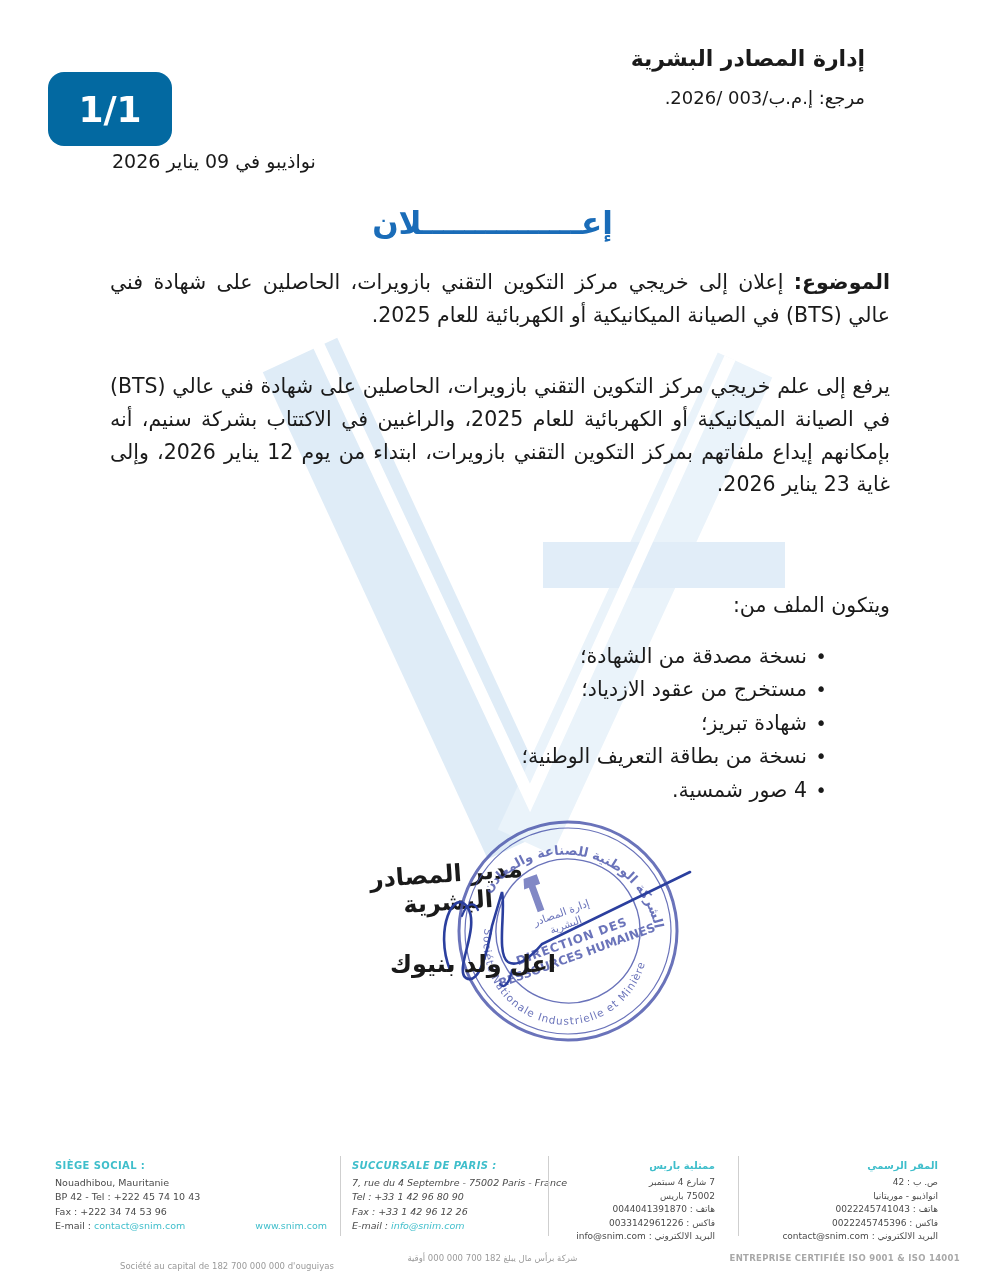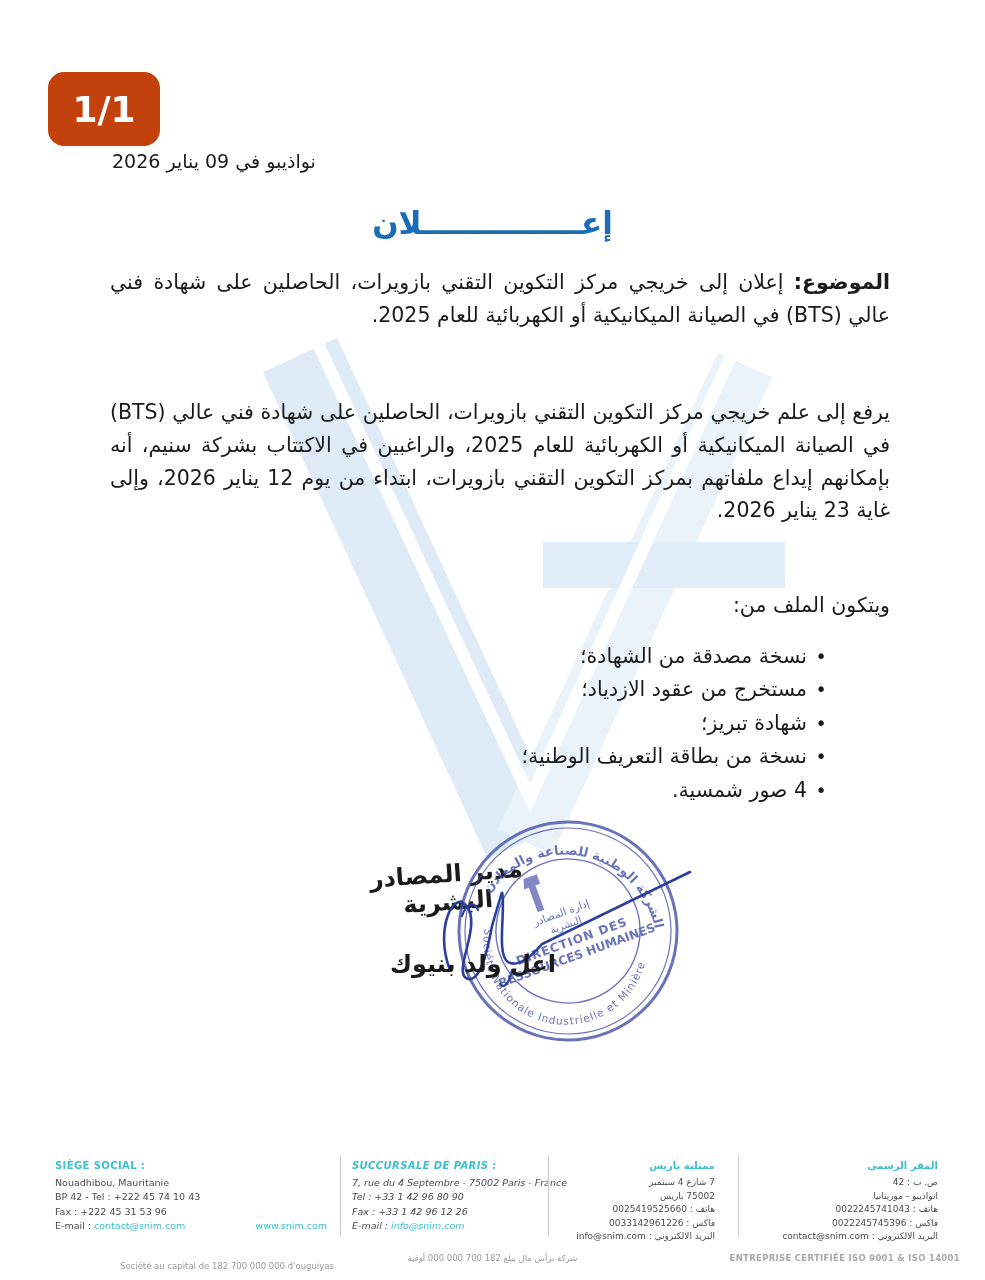--- a/index.html
+++ b/index.html
@@ -6,42 +6,42 @@
   html,body{margin:0;padding:0;background:#f2f2f2;}
   .page{
     position:relative;width:985px;height:1280px;margin:0 auto;
     background:#ffffff;overflow:hidden;
     font-family:"DejaVu Sans","Liberation Sans",sans-serif;color:#1a1a1a;
   }
   
   .watermark{position:absolute;left:225px;top:330px;z-index:0;}
   
   .page-badge{
-    position:absolute;left:48px;top:72px;width:112px;height:74px;z-index:3;
-    background:#c2410c;border-radius:16px;color:#ffffff;
+    position:absolute;left:48px;top:72px;width:124px;height:74px;z-index:3;
+    background:#0369a1;border-radius:16px;color:#ffffff;
     font-size:36px;font-weight:bold;display:flex;align-items:center;justify-content:center;
   }
   
   .hdr{position:absolute;right:120px;top:46px;text-align:right;direction:rtl;z-index:2;}
   .hdr .dept{font-size:22px;font-weight:bold;letter-spacing:.5px;}
   .hdr .ref{font-size:18px;margin-top:16px;direction:rtl;}
   .dateline{position:absolute;left:112px;top:150px;font-size:19px;direction:rtl;z-index:2;}
   
   .doc-title{
     position:absolute;left:0;right:0;top:205px;text-align:center;z-index:2;
     color:#1a6cb8;font-size:31px;font-weight:bold;direction:rtl;
   }
   
   .para{
     position:absolute;left:110px;right:95px;z-index:2;
     direction:rtl;text-align:justify;font-size:20.5px;line-height:1.6;
   }
   .para b{font-weight:bold;}
   .subject{top:266px;}
-  .bodytext{top:396px;}
+  .bodytext{top:370px;}
   .file-intro{position:absolute;right:95px;top:593px;font-size:20.5px;direction:rtl;z-index:2;}
   
   .file-list{position:absolute;right:150px;top:640px;direction:rtl;z-index:2;}
   .li{display:flex;align-items:baseline;font-size:20.5px;line-height:1.63;direction:rtl;}
   .li .dot{width:28px;text-align:center;flex:0 0 28px;}
   .li .dot::before{content:"•";font-size:19px;}
   
   .sig-role{
     position:absolute;left:322px;top:860px;z-index:2;width:250px;
     font-size:24px;font-weight:bold;direction:rtl;text-align:center;transform:rotate(-4deg);
@@ -81,20 +81,24 @@
     <path d="M75 25 L300 512" stroke="#dfecf7" stroke-width="82" fill="none"></path>
     <path d="M300 512 L520 35" stroke="#eaf3fa" stroke-width="60" fill="none"></path>
     <path d="M318 235 L560 235" stroke="#e1edf8" stroke-width="46" fill="none"></path>
     <path d="M92 12 L305 468 L505 28" stroke="#ffffff" stroke-width="12" fill="none"></path>
   </svg>
 
   <div class="page-badge">
     <span>1/1</span>
   </div>
 
+  <div class="hdr">
+    <div class="dept">إدارة المصادر البشرية</div>
+    <div class="ref">مرجع: إ.م.ب/003 /2026.</div>
+  </div>
   <div class="dateline">نواذيبو في 09 يناير 2026</div>
 
   <div class="doc-title">إعـــــــــــــــلان</div>
 
   <div class="para subject"><b>الموضوع:</b><span> إعلان إلى خريجي مركز التكوين التقني بازويرات، الحاصلين على شهادة فني عالي (BTS) في الصيانة الميكانيكية أو الكهربائية للعام 2025.</span></div>
 
   <div class="para bodytext">يرفع إلى علم خريجي مركز التكوين التقني بازويرات، الحاصلين على شهادة فني عالي (BTS) في الصيانة الميكانيكية أو الكهربائية للعام 2025، والراغبين في الاكتتاب بشركة سنيم، أنه بإمكانهم إيداع ملفاتهم بمركز التكوين التقني بازويرات، ابتداء من يوم 12 يناير 2026، وإلى غاية 23 يناير 2026.</div>
 
   <div class="file-intro">ويتكون الملف من:</div>
 
@@ -152,42 +156,42 @@
     <path d="M120 118 C 118 130, 112 138, 108 132" fill="none" stroke="#2b3f9e" stroke-width="2.2" stroke-linecap="round"></path>
   </svg>
 
   <div class="sig-name">اعل ولد بنيوك</div>
 
   <div class="footer">
     <div class="fcol col-siege">
       <div class="ftitle cyan">SIÈGE SOCIAL :</div>
       <div>Nouadhibou, Mauritanie</div>
       <div>BP 42 - Tel : +222 45 74 10 43</div>
-      <div>Fax : +222 45 31 53 96</div>
+      <div>Fax : +222 34 74 53 96</div>
       <div class="email-row">
         <span><span>E-mail : </span><a class="cyan" href="#">contact@snim.com</a></span>
         <a class="cyan" href="#">www.snim.com</a>
       </div>
     </div>
     <div class="vdiv d1"></div>
 
     <div class="fcol col-paris">
       <div class="ftitle cyan">SUCCURSALE DE PARIS :</div>
       <div>7, rue du 4 Septembre - 75002 Paris - France</div>
       <div>Tel : +33 1 42 96 80 90</div>
       <div>Fax : +33 1 42 96 12 26</div>
       <div><span>E-mail : </span><a class="cyan" href="#">info@snim.com</a></div>
     </div>
     <div class="vdiv d2"></div>
 
     <div class="fcol ar col-paris-ar">
       <div class="ftitle cyan">ممثلية باريس</div>
       <div>7 شارع 4 سبتمبر</div>
       <div>75002 باريس</div>
-      <div>هاتف : 0025419525660</div>
+      <div>هاتف : 0044041391870</div>
       <div>فاكس : 0033142961226</div>
       <div>البريد الالكتروني : info@snim.com</div>
     </div>
     <div class="vdiv d3"></div>
 
     <div class="fcol ar col-hq-ar">
       <div class="ftitle cyan">المقر الرسمي</div>
       <div>ص. ب : 42</div>
       <div>انواذيبو - موريتانيا</div>
       <div>هاتف : 0022245741043</div>

